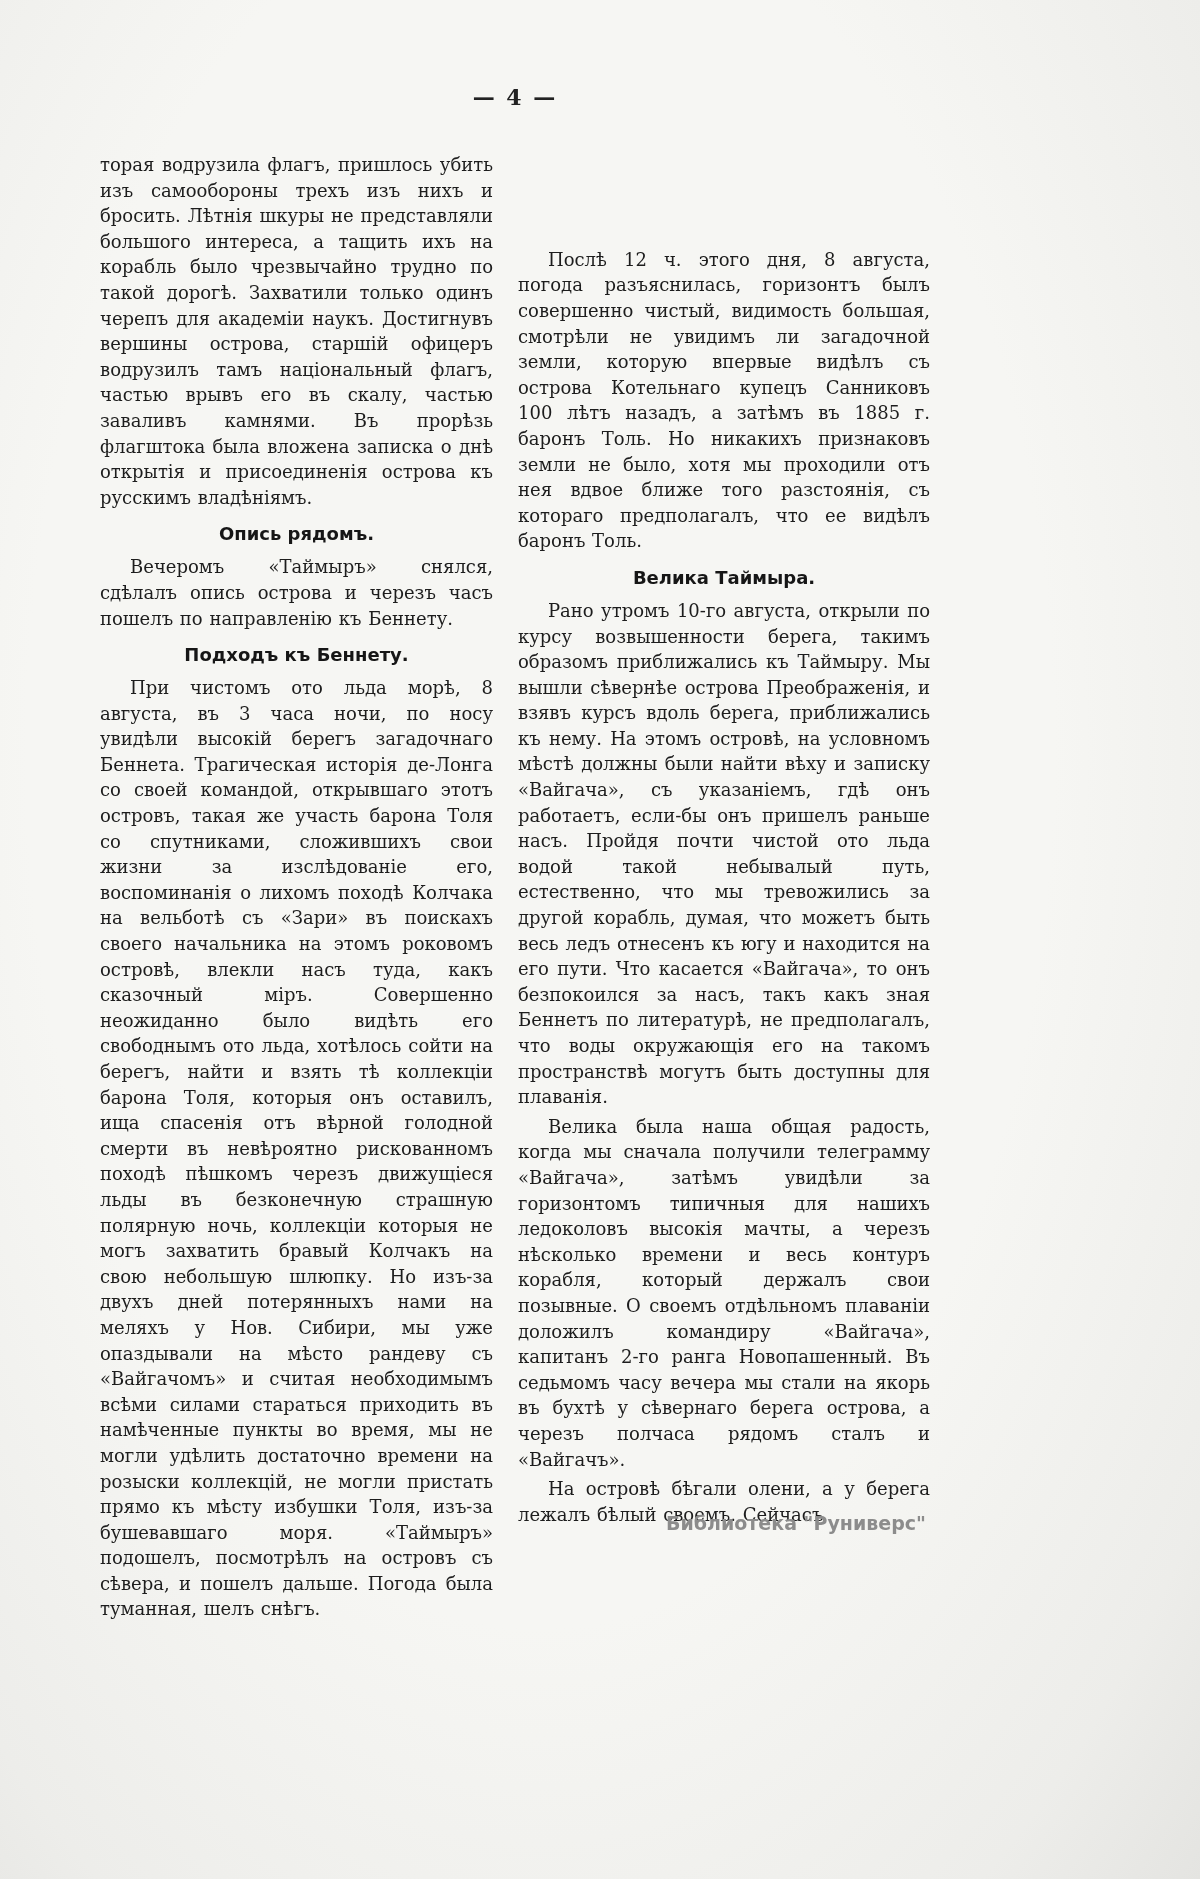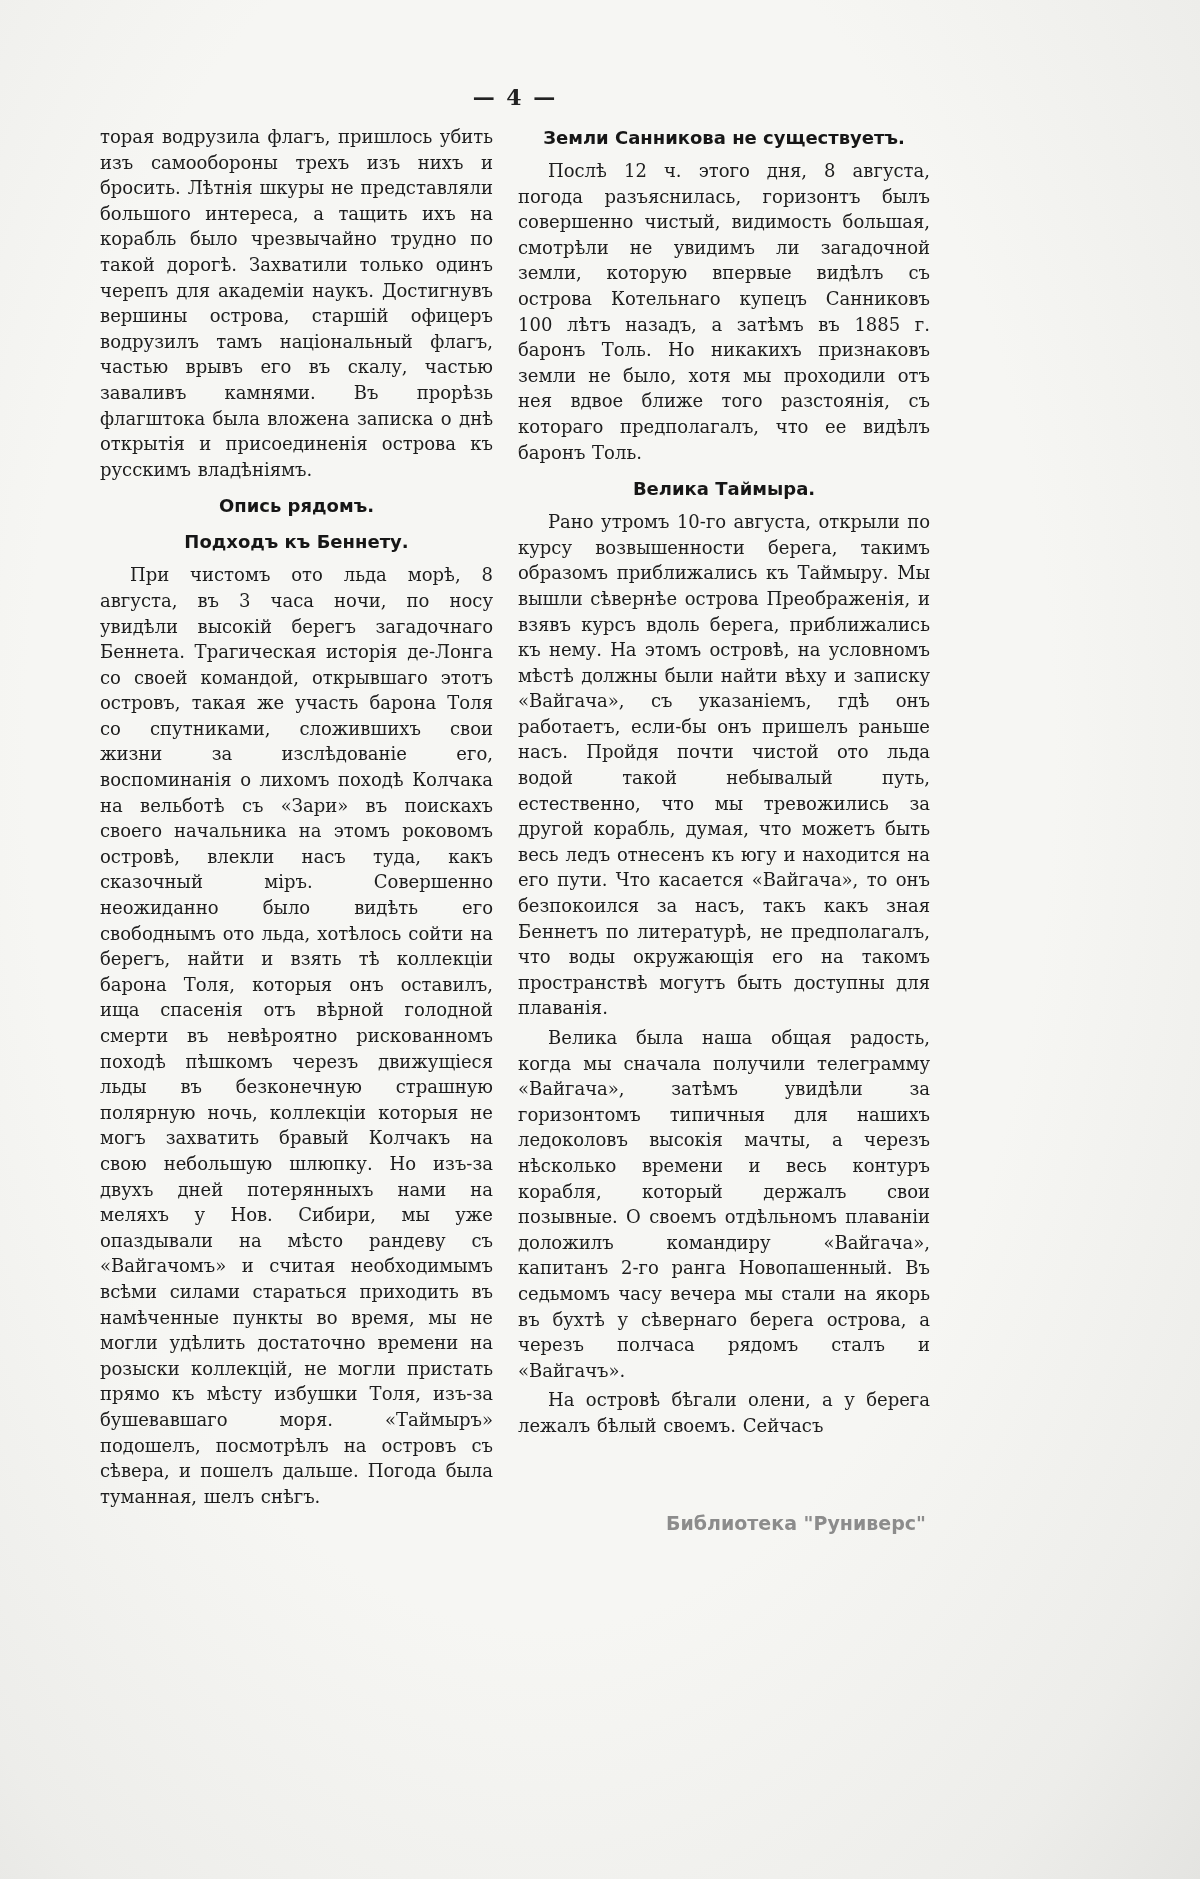--- a/index.html
+++ b/index.html
@@ -19,25 +19,25 @@
     left: 100px;
     width: 830px;
     text-align: center;
     font-size: 22px;
     font-weight: bold;
     letter-spacing: 2px;
     color: #222;
   }
   .content {
     position: absolute;
-    top: 124px;
+    top: 152px;
     left: 100px;
     width: 830px;
     display: flex;
-    align-items: flex-start;
+    align-items: center;
   }
   .col { width: 393px; }
   .col.right { width: 412px; }
   .divider {
     width: 1px;
     background: #4a4a48;
     margin: 4px 12px 30px 12px;
   }
   .para {
     margin: 0 0 4px 0;
@@ -74,28 +74,28 @@
 
 <div class="page">
 
   <div class="page-number">— 4 —</div>
 
   <div class="content">
 
     <div class="col">
       <p class="para noindent">торая водрузила флагъ, пришлось убить изъ самообороны трехъ изъ нихъ и бросить. Лѣтнія шкуры не представляли большого интереса, а тащить ихъ на корабль было чрезвычайно трудно по такой дорогѣ. Захватили только одинъ черепъ для академіи наукъ. Достигнувъ вершины острова, старшій офицеръ водрузилъ тамъ національный флагъ, частью врывъ его въ скалу, частью заваливъ камнями. Въ прорѣзь флагштока была вложена записка о днѣ открытія и присоединенія острова къ русскимъ владѣніямъ.</p>
       <h3 class="heading">Опись рядомъ.</h3>
+      <p class="para">Вечеромъ «Таймыръ» снялся, сдѣлалъ опись острова и черезъ часъ пошелъ по направленію къ Беннету.</p>
       <h3 class="heading">Подходъ къ Беннету.</h3>
       <p class="para">При чистомъ ото льда морѣ, 8 августа, въ 3 часа ночи, по носу увидѣли высокій берегъ загадочнаго Беннета. Трагическая исторія де-Лонга со своей командой, открывшаго этотъ островъ, такая же участь барона Толя со спутниками, сложившихъ свои жизни за изслѣдованіе его, воспоминанія о лихомъ походѣ Колчака на вельботѣ съ «Зари» въ поискахъ своего начальника на этомъ роковомъ островѣ, влекли насъ туда, какъ сказочный міръ. Совершенно неожиданно было видѣть его свободнымъ ото льда, хотѣлось сойти на берегъ, найти и взять тѣ коллекціи барона Толя, которыя онъ оставилъ, ища спасенія отъ вѣрной голодной смерти въ невѣроятно рискованномъ походѣ пѣшкомъ черезъ движущіеся льды въ безконечную страшную полярную ночь, коллекціи которыя не могъ захватить бравый Колчакъ на свою небольшую шлюпку. Но изъ-за двухъ дней потерянныхъ нами на меляхъ у Нов. Сибири, мы уже опаздывали на мѣсто рандеву съ «Вайгачомъ» и считая необходимымъ всѣми силами стараться приходить въ намѣченные пункты во время, мы не могли удѣлить достаточно времени на розыски коллекцій, не могли пристать прямо къ мѣсту избушки Толя, изъ-за бушевавшаго моря. «Таймыръ» подошелъ, посмотрѣлъ на островъ съ сѣвера, и пошелъ дальше. Погода была туманная, шелъ снѣгъ.</p>
     </div>
 
     <div class="divider"></div>
 
     <div class="col right">
-      <h3 class="heading first">Земли Санникова не существуетъ.</h3>
       <p class="para">Послѣ 12 ч. этого дня, 8 августа, погода разъяснилась, горизонтъ былъ совершенно чистый, видимость большая, смотрѣли не увидимъ ли загадочной земли, которую впервые видѣлъ съ острова Котельнаго купецъ Санниковъ 100 лѣтъ назадъ, а затѣмъ въ 1885 г. баронъ Толь. Но никакихъ признаковъ земли не было, хотя мы проходили отъ нея вдвое ближе того разстоянія, съ котораго предполагалъ, что ее видѣлъ баронъ Толь.</p>
       <h3 class="heading">Велика Таймыра.</h3>
       <p class="para">Рано утромъ 10-го августа, открыли по курсу возвышенности берега, такимъ образомъ приближались къ Таймыру. Мы вышли сѣвернѣе острова Преображенія, и взявъ курсъ вдоль берега, приближались къ нему. На этомъ островѣ, на условномъ мѣстѣ должны были найти вѣху и записку «Вайгача», съ указаніемъ, гдѣ онъ работаетъ, если-бы онъ пришелъ раньше насъ. Пройдя почти чистой ото льда водой такой небывалый путь, естественно, что мы тревожились за другой корабль, думая, что можетъ быть весь ледъ отнесенъ къ югу и находится на его пути. Что касается «Вайгача», то онъ безпокоился за насъ, такъ какъ зная Беннетъ по литературѣ, не предполагалъ, что воды окружающія его на такомъ пространствѣ могутъ быть доступны для плаванія.</p>
       <p class="para">Велика была наша общая радость, когда мы сначала получили телеграмму «Вайгача», затѣмъ увидѣли за горизонтомъ типичныя для нашихъ ледоколовъ высокія мачты, а черезъ нѣсколько времени и весь контуръ корабля, который держалъ свои позывные. О своемъ отдѣльномъ плаваніи доложилъ командиру «Вайгача», капитанъ 2-го ранга Новопашенный. Въ седьмомъ часу вечера мы стали на якорь въ бухтѣ у сѣвернаго берега острова, а черезъ полчаса рядомъ сталъ и «Вайгачъ».</p>
       <p class="para">На островѣ бѣгали олени, а у берега лежалъ бѣлый своемъ. Сейчасъ</p>
     </div>
 
   </div>
 
   <div class="watermark">Библиотека "Руниверс"</div>

